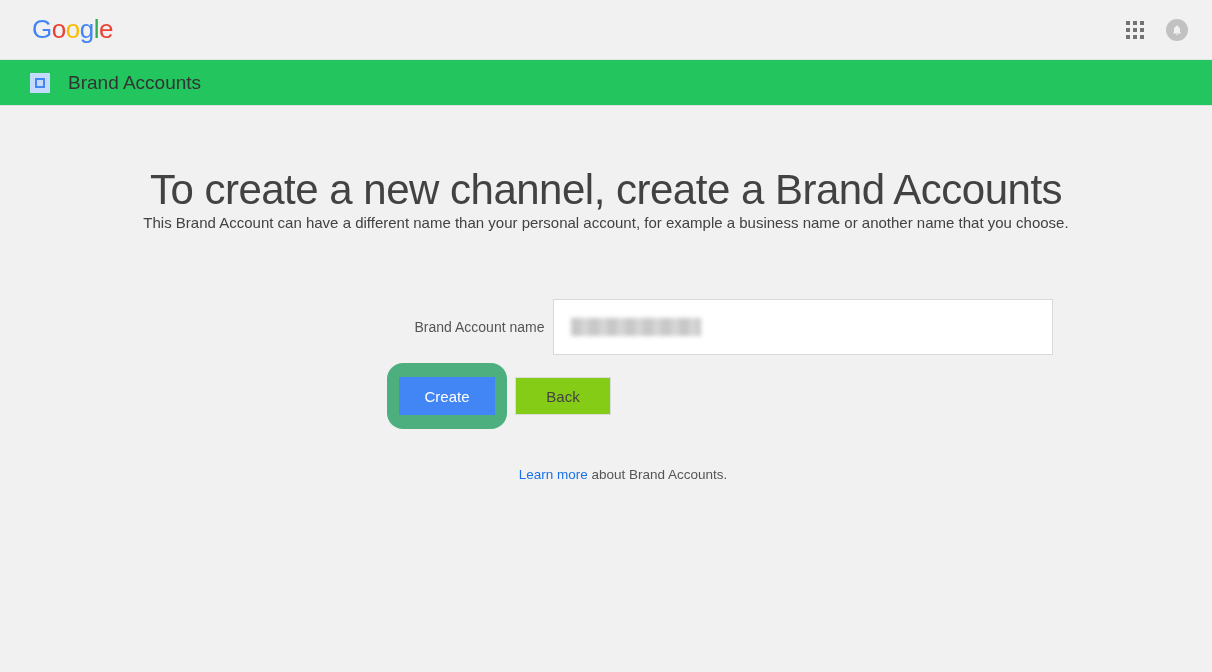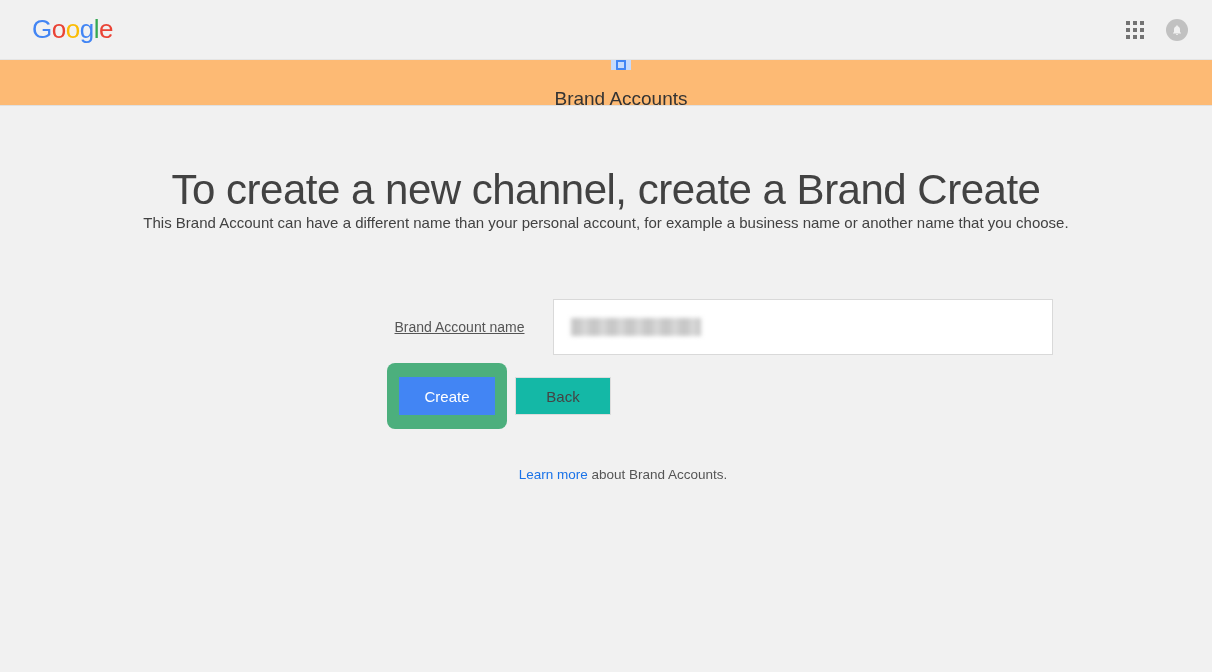--- a/index.html
+++ b/index.html
@@ -50,27 +50,26 @@
     .bell-icon {
       width: 22px; height: 22px;
       border-radius: 50%;
       background: #c1c1c1;
       display:flex; align-items:center; justify-content:center;
       cursor: pointer;
     }
     .bell-icon svg { width:12px; height:12px; fill:#f1f1f1; }
     .subheader {
       height: 46px;
-      background: #fdba74;
+      background: #22c55e;
       border-bottom: 1px solid #e0e0e0;
       display: flex;
       align-items: center;
       padding-left: 30px;
       gap: 18px;
-      flex-direction: column;
     }
     .brand-icon {
       width:20px; height:20px;
       background:#c6dafc;
       display:flex; align-items:center; justify-content:center;
     }
     .brand-icon-inner {
       width:10px; height:10px;
       border:2px dashed #4285F4;
       border-radius:1px;
@@ -99,22 +98,21 @@
       display: flex;
       align-items: center;
       justify-content: center;
       margin-top: 68px;
     }
     .form-label {
       font-size: 14px;
       color: #555;
       width: 393px;
       text-align: right;
-      padding-right: 28px;
-      text-decoration: underline;
+      padding-right: 8px;
     }
     .text-input {
       width: 500px;
       height: 56px;
       border: 1px solid #d9d9d9;
       background: #fff;
       font-size: 16px;
       padding: 0 18px;
       color: #333;
       outline: none;
@@ -130,35 +128,35 @@
     .button-row {
       display:flex;
       margin-top: 8px;
       margin-left: 393px;
       gap: 8px;
       align-items: center;
     }
     .highlight-wrap {
       background: #4caf7d;
       padding: 14px 12px;
-      border-radius: 8px;
+      border-radius: 16px;
       display:inline-block;
       margin-left: -6px;
     }
     .btn-primary {
       background: #4285F4;
       color: #fff;
       border: none;
       width: 96px;
       height: 38px;
       font-size: 15px;
       cursor: pointer;
     }
     .btn-secondary {
-      background: #14b8a6;
+      background: #84cc16;
       color: #444;
       border: 1px solid #dcdcdc;
       width: 96px;
       height: 38px;
       font-size: 15px;
       cursor: pointer;
     }
     .learn-row {
       margin-top: 38px;
       font-size: 13.5px;
@@ -204,21 +202,21 @@
 </div>
 
 <div class="subheader">
   <div class="brand-icon">
     <div class="brand-icon-inner"></div>
   </div>
   <div class="subheader-title">Brand Accounts</div>
 </div>
 
 <div class="main">
-  <h1 class="page-title">To create a new channel, create a Brand Create</h1>
+  <h1 class="page-title">To create a new channel, create a Brand Accounts</h1>
   <p class="page-subtitle">This Brand Account can have a different name than your personal account, for example a business name or another name that you choose.</p>
 
   <div class="form-row">
     <label class="form-label">Brand Account name</label>
     <div style="position:relative;">
       <input type="text" class="text-input" value="" style="">
       <span style="position:absolute; left:18px; top:50%; transform:translateY(-50%); pointer-events:none;" class="redacted"></span>
     </div>
   </div>
 

